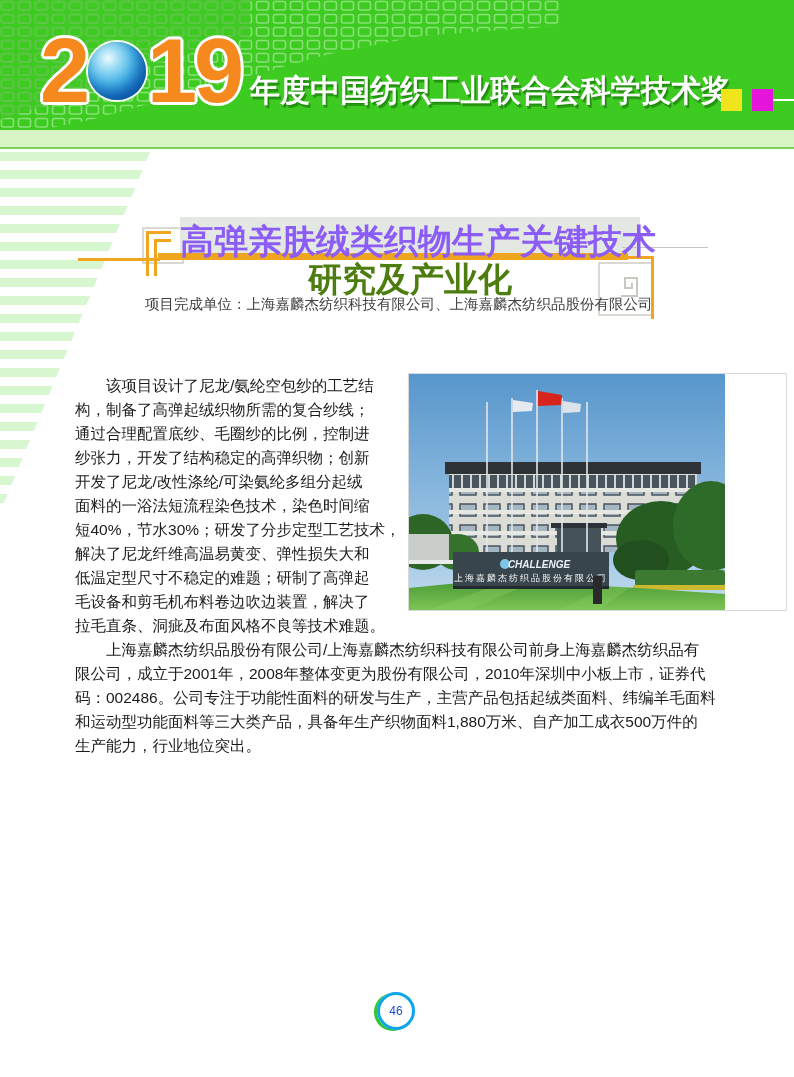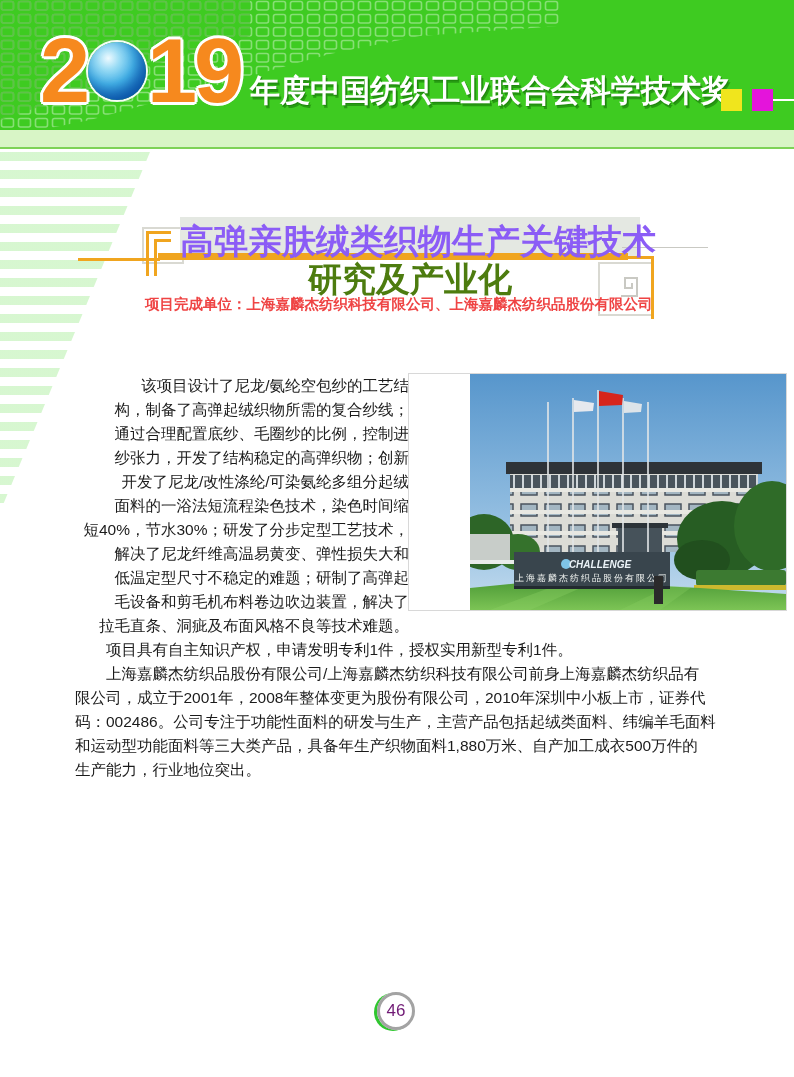--- a/index.html
+++ b/index.html
@@ -42,34 +42,34 @@
     border-left:3px solid #F0A51F;border-top:3px solid #F0A51F;}
   .title-line-right{position:absolute;left:622px;top:247px;width:86px;height:1px;background:#C9C9C3;}
   .decor-graybox-right{position:absolute;left:598px;top:262px;width:52px;height:50px;border:2px solid #D9D9D2;}
   .decor-bracket-right{position:absolute;left:627px;top:256px;width:24px;height:60px;
     border-top:3px solid #F0A51F;border-right:3px solid #F0A51F;}
   .decor-key{position:absolute;left:619px;top:276px;}
   .award-title-1{position:absolute;left:180px;top:219px;width:460px;text-align:center;
     font-size:34px;font-weight:bold;color:#8b5cf6;white-space:nowrap;letter-spacing:0;}
   .award-title-2{position:absolute;left:180px;top:257px;width:460px;text-align:center;
     font-size:34px;font-weight:bold;color:#4d7c0f;white-space:nowrap;}
-  .unit-line{position:absolute;left:145px;top:295px;font-size:14.5px;font-weight:bold;color:#ef4444;white-space:nowrap;}
+  .unit-line{position:absolute;left:145px;top:295px;font-size:14.5px;font-weight:normal;color:#404040;white-space:nowrap;}
 
   
   .content{position:absolute;left:75px;top:374px;width:676px;}
-  .first-row{display:flex;align-items:flex-start;text-align:right;}
+  .first-row{display:flex;align-items:flex-start;}
   .col-left{width:334px;flex:0 0 auto;}
   .photo-wrap{width:377px;height:236px;margin-left:auto;margin-right:26px;flex:0 0 auto;
     outline:1px solid #d8d8d8;}
   .para{white-space:pre;font-size:15.5px;line-height:24px;color:#1b1b1b;text-indent:31px;margin:0;}
 
   
   .page-circle{position:absolute;left:377px;top:992px;width:38px;height:38px;border-radius:50%;
-    border:3px solid #a3a3a3;box-shadow:-3px 1px 0 0 #2FC62F;box-sizing:border-box;
-    display:flex;align-items:center;justify-content:center;font-size:17px;color:#701a75;}
+    border:3px solid #0ea5e9;box-shadow:-3px 1px 0 0 #2FC62F;box-sizing:border-box;
+    display:flex;align-items:center;justify-content:center;font-size:12px;color:#1d4ed8;}
 </style>
 </head>
 <body>
 
 <div class="page">
 
   <div class="banner">
     <svg class="banner-pattern" width="794" height="130">
       <defs>
         <pattern id="sqw" width="17" height="13" patternUnits="userSpaceOnUse">
@@ -194,21 +194,20 @@
             <rect x="44" y="178" width="156" height="34" fill="#39454D"></rect>
             <rect x="44" y="212" width="156" height="3" fill="#222A2F"></rect>
             <circle cx="96" cy="190" r="5" fill="#7FC5E8"></circle>
             <text x="130" y="194" font-size="10" font-weight="bold" font-style="italic" fill="#EAF2F7" text-anchor="middle" font-family="Liberation Sans, sans-serif">CHALLENGE</text>
             <text x="122" y="207" font-size="9" fill="#F2F5F2" text-anchor="middle" font-family="Liberation Sans, sans-serif" letter-spacing="2">上海嘉麟杰纺织品股份有限公司</text>
           </g>
           <rect x="184" y="202" width="9" height="28" fill="#2A2A2A"></rect>
         </svg>
       </div>
     </div>
-    <p class="para">项目具有自主知识产权，申请发明专利1件，授权实用新型专利1件。</p>
     <p class="para">上海嘉麟杰纺织品股份有限公司/上海嘉麟杰纺织科技有限公司前身上海嘉麟杰纺织品有
 限公司，成立于2001年，2008年整体变更为股份有限公司，2010年深圳中小板上市，证券代
 码：002486。公司专注于功能性面料的研发与生产，主营产品包括起绒类面料、纬编羊毛面料
 和运动型功能面料等三大类产品，具备年生产织物面料1,880万米、自产加工成衣500万件的
 生产能力，行业地位突出。</p>
   </div>
 
   <div class="page-circle">
     <span>46</span>
   </div>

